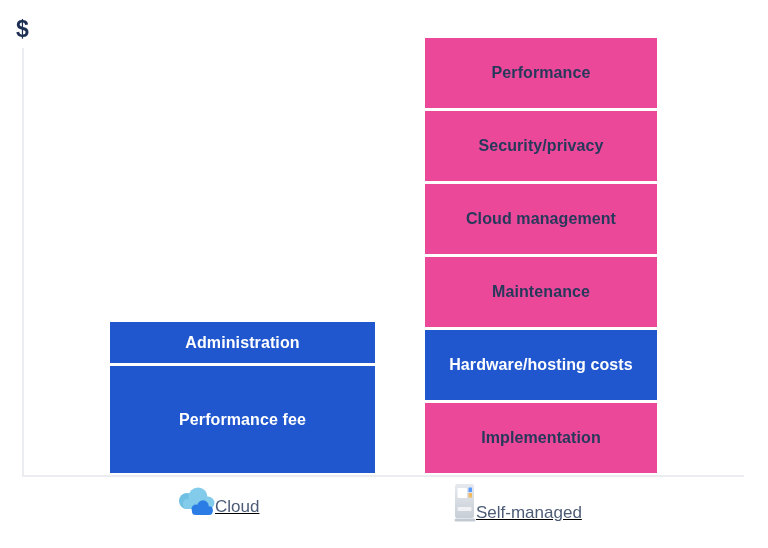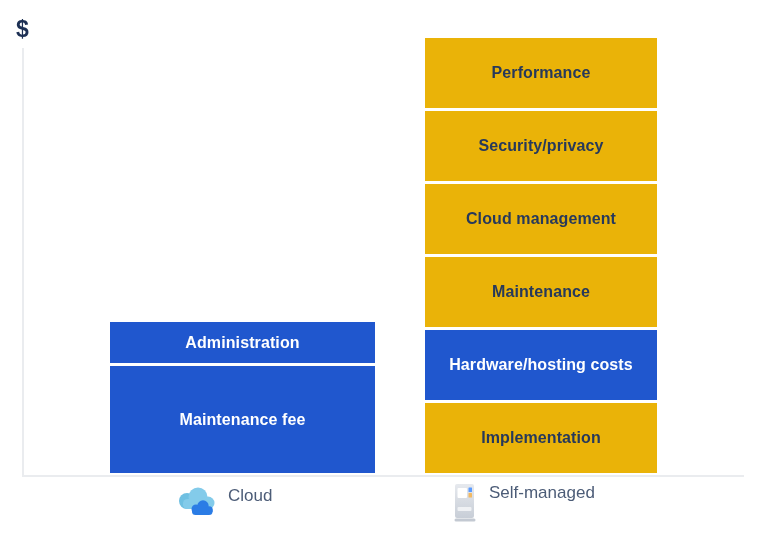--- a/index.html
+++ b/index.html
@@ -64,30 +64,30 @@
     text-align: center;
     font-weight: bold;
     font-size: 16px;
     letter-spacing: 0.1px;
   }
   .seg.blue {
     background: #2057CE;
     color: #ffffff;
   }
   .seg.gray {
-    background: #eab308;
+    background: #ec4899;
     color: #27395B;
   }
   .seg.flex1 { flex: 1 1 0; }
   .seg.h41 { height: 41px; flex: 0 0 auto; }
   .legend-item {
     position: absolute;
     display: flex;
-    align-items: flex-start;
-    gap: 13px;
+    align-items: flex-end;
+    text-decoration: underline;
   }
   .legend-cloud { left: 177px; top: 486px; }
   .legend-self  { left: 454px; top: 483px; }
   .legend-label {
     font-size: 17px;
     color: #4C5C77;
   }
   .icon-box { display: flex; align-items: center; }
 </style>
 </head>
@@ -97,21 +97,21 @@
 
   <div class="y-label">$</div>
   <div class="y-axis"></div>
   <div class="x-axis"></div>
 
   <div class="bar bar-cloud">
     <div class="seg blue h41">
       <span>Administration</span>
     </div>
     <div class="seg blue flex1">
-      <span>Maintenance fee</span>
+      <span>Performance fee</span>
     </div>
   </div>
 
   <div class="bar bar-self">
     <div class="seg gray flex1">
       <span>Performance</span>
     </div>
     <div class="seg gray flex1">
       <span>Security/privacy</span>
     </div>

